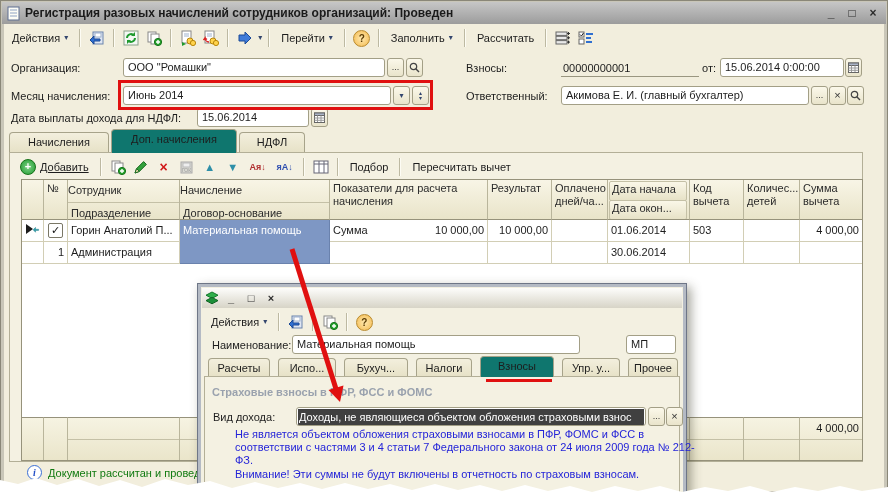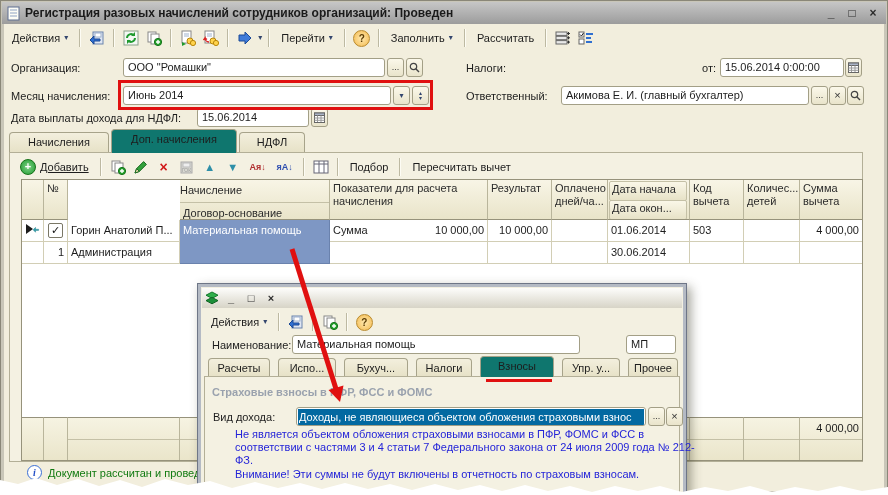--- a/index.html
+++ b/index.html
@@ -49,21 +49,21 @@
   .num{text-align:right;}
   .chk{width:13px;height:13px;background:#fff;border:1px solid #7a7766;border-radius:2px;
        display:flex;align-items:center;justify-content:center;font-size:11px;line-height:1;color:#111;}
   
   #dialog{position:absolute;left:197px;top:283px;width:488px;height:212px;background:#f3f0e1;
           border:1px solid #6e7687;box-shadow:inset 0 0 0 3px #b4bac4, 4px 4px 10px rgba(60,60,40,.45);}
   #dialog .titlebar{position:absolute;left:4px;top:4px;right:4px;height:20px;
                     background:linear-gradient(#fdfdfb,#d7d4c7);gap:4px;padding:0 3px;}
   #dialog .t-text{font-size:11.5px;color:#15173f;}
   .grp-hdr{font-weight:bold;color:#9aa2ae;}
-  .sel-text{background:#0369a1;color:#fff;padding:0 1px;}
+  .sel-text{background:#404040;color:#fff;padding:0 1px;}
   .info-text{color:#2424d8;line-height:13px;margin-left:24px;}
   
   .red-box{border:3px solid #e01010;}
   .red-line{background:#e01010;}
   
   .status-ok{color:#117a11;}
   .info-ico{width:13px;height:13px;border:1px solid #3b6fd4;border-radius:50%;color:#2450c8;
             font-family:"Liberation Serif",serif;font-style:italic;font-weight:bold;font-size:10px;
             display:flex;align-items:center;justify-content:center;background:#fff;}
   svg{display:block;}
@@ -216,21 +216,22 @@
       <svg width="11" height="11" viewBox="0 0 11 11">
           <rect x="0.5" y="1" width="10" height="9.5" fill="#fff" stroke="#666"></rect>
           <rect x="0.5" y="1" width="10" height="2.5" fill="#aab4c8" stroke="#666"></rect>
           <line x1="3.5" y1="3.5" x2="3.5" y2="10" stroke="#999"></line>
           <line x1="7" y1="3.5" x2="7" y2="10" stroke="#999"></line>
           <line x1="0.5" y1="6" x2="10.5" y2="6" stroke="#999"></line>
           <line x1="0.5" y1="8.3" x2="10.5" y2="8.3" stroke="#999"></line>
         </svg>
     </div>
 
-    <span class="abs lbl" style="left:465px;top:61px;">Налоги:</span>
+    <span class="abs lbl" style="left:465px;top:61px;">Взносы:</span>
+    <div class="abs flat-val" style="left:560px;top:59px;width:138px;">00000000001</div>
     <span class="abs lbl" style="left:701px;top:61px;">от:</span>
     <div class="abs inp" style="left:719px;top:57px;width:124px;">15.06.2014  0:00:00</div>
     <div class="abs fbtn" style="left:844px;top:57px;">
       <svg width="11" height="11" viewBox="0 0 11 11">
           <rect x="0.5" y="1" width="10" height="9.5" fill="#fff" stroke="#666"></rect>
           <rect x="0.5" y="1" width="10" height="2.5" fill="#aab4c8" stroke="#666"></rect>
           <line x1="3.5" y1="3.5" x2="3.5" y2="10" stroke="#999"></line>
           <line x1="7" y1="3.5" x2="7" y2="10" stroke="#999"></line>
           <line x1="0.5" y1="6" x2="10.5" y2="6" stroke="#999"></line>
           <line x1="0.5" y1="8.3" x2="10.5" y2="8.3" stroke="#999"></line>
@@ -312,20 +313,24 @@
       <span class="sep"></span>
       <span class="menu-btn">
           <span>Пересчитать вычет</span>
         </span>
     </div>
 
     <div id="grid">
 
       <div class="hc" style="left:0;width:22px;"></div>
       <div class="hc" style="left:22px;width:24px;">№</div>
+      <div class="hc" style="left:46px;width:112px;padding:0;">
+        <div class="hsub first" style="padding:2px 3px 0;">Сотрудник</div>
+        <div class="hsub" style="padding:2px 3px 0;">Подразделение</div>
+      </div>
       <div class="hc" style="left:158px;width:150px;padding:0;">
         <div class="hsub first" style="padding:2px 3px 0;">Начисление</div>
         <div class="hsub" style="padding:2px 3px 0;">Договор-основание</div>
       </div>
       <div class="hc" style="left:308px;width:158px;">Показатели для расчета начисления</div>
       <div class="hc" style="left:466px;width:64px;">Результат</div>
       <div class="hc" style="left:530px;width:56px;">Оплачено дней/ча...</div>
       <div class="hc" style="left:586px;width:82px;padding:0;">
         <div class="hbtn" style="top:1px;height:16px;">Дата начала</div>
         <div class="hbtn" style="top:20px;height:16px;">Дата окон...</div>

